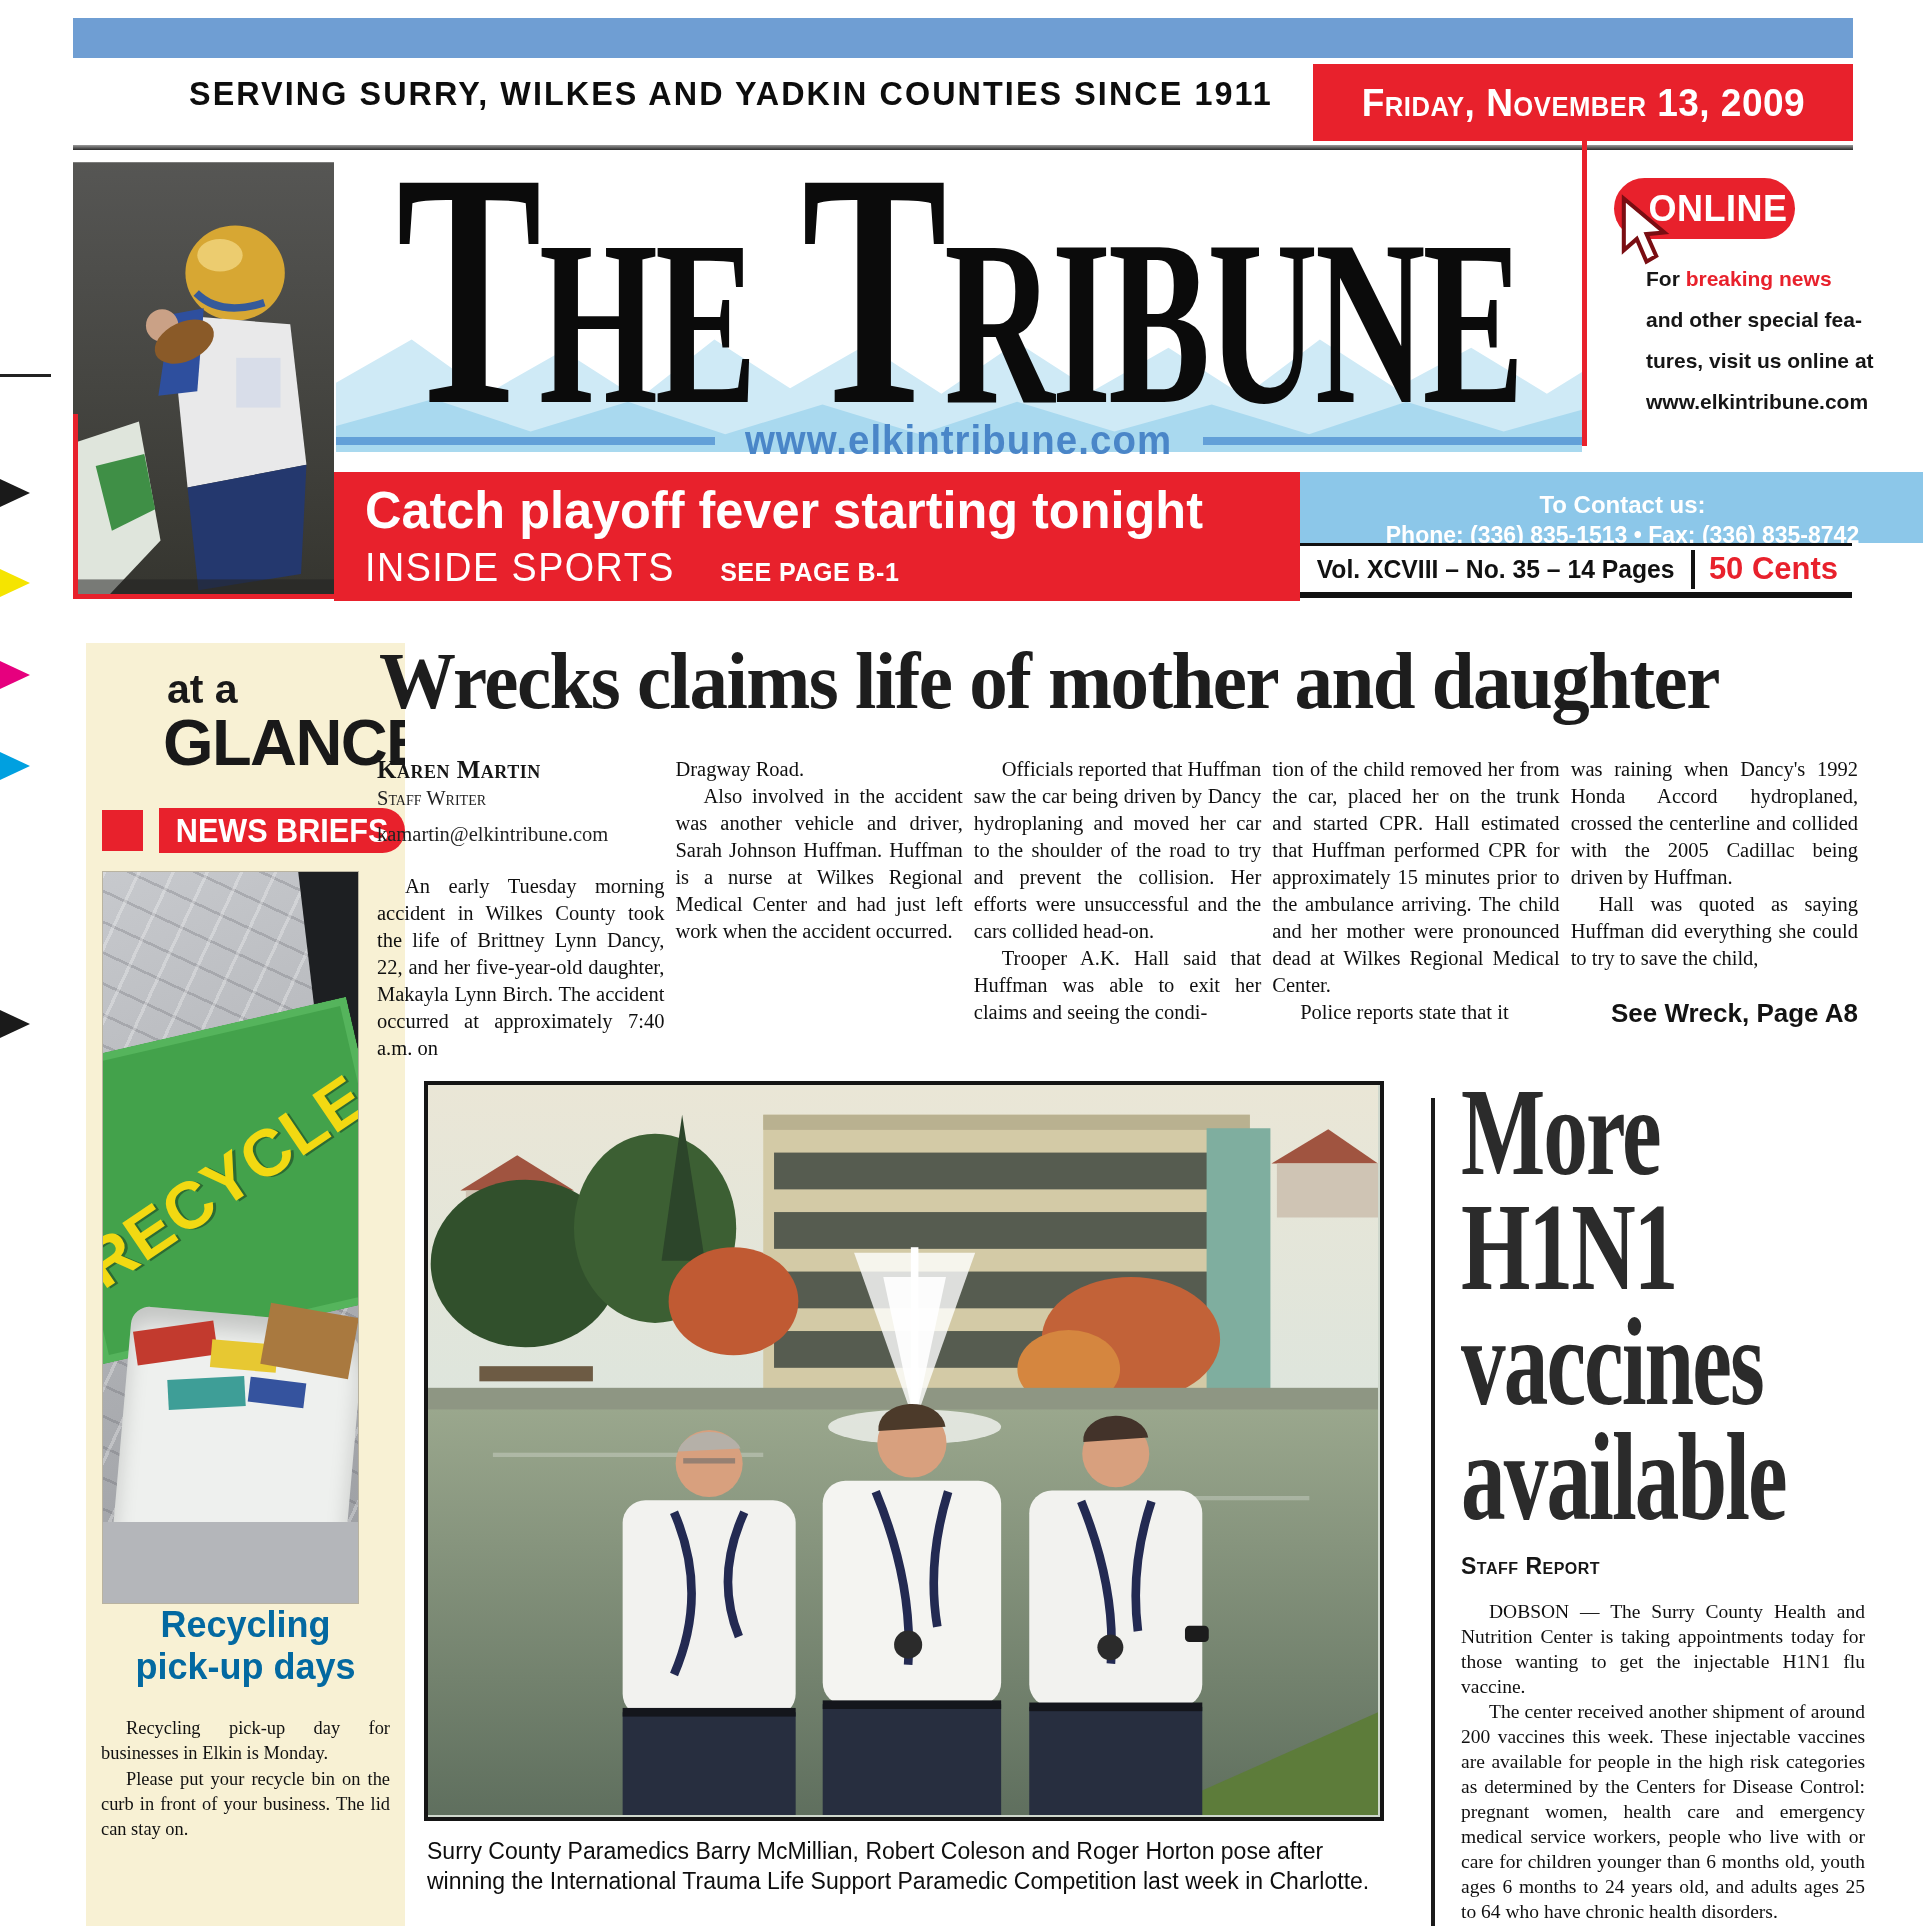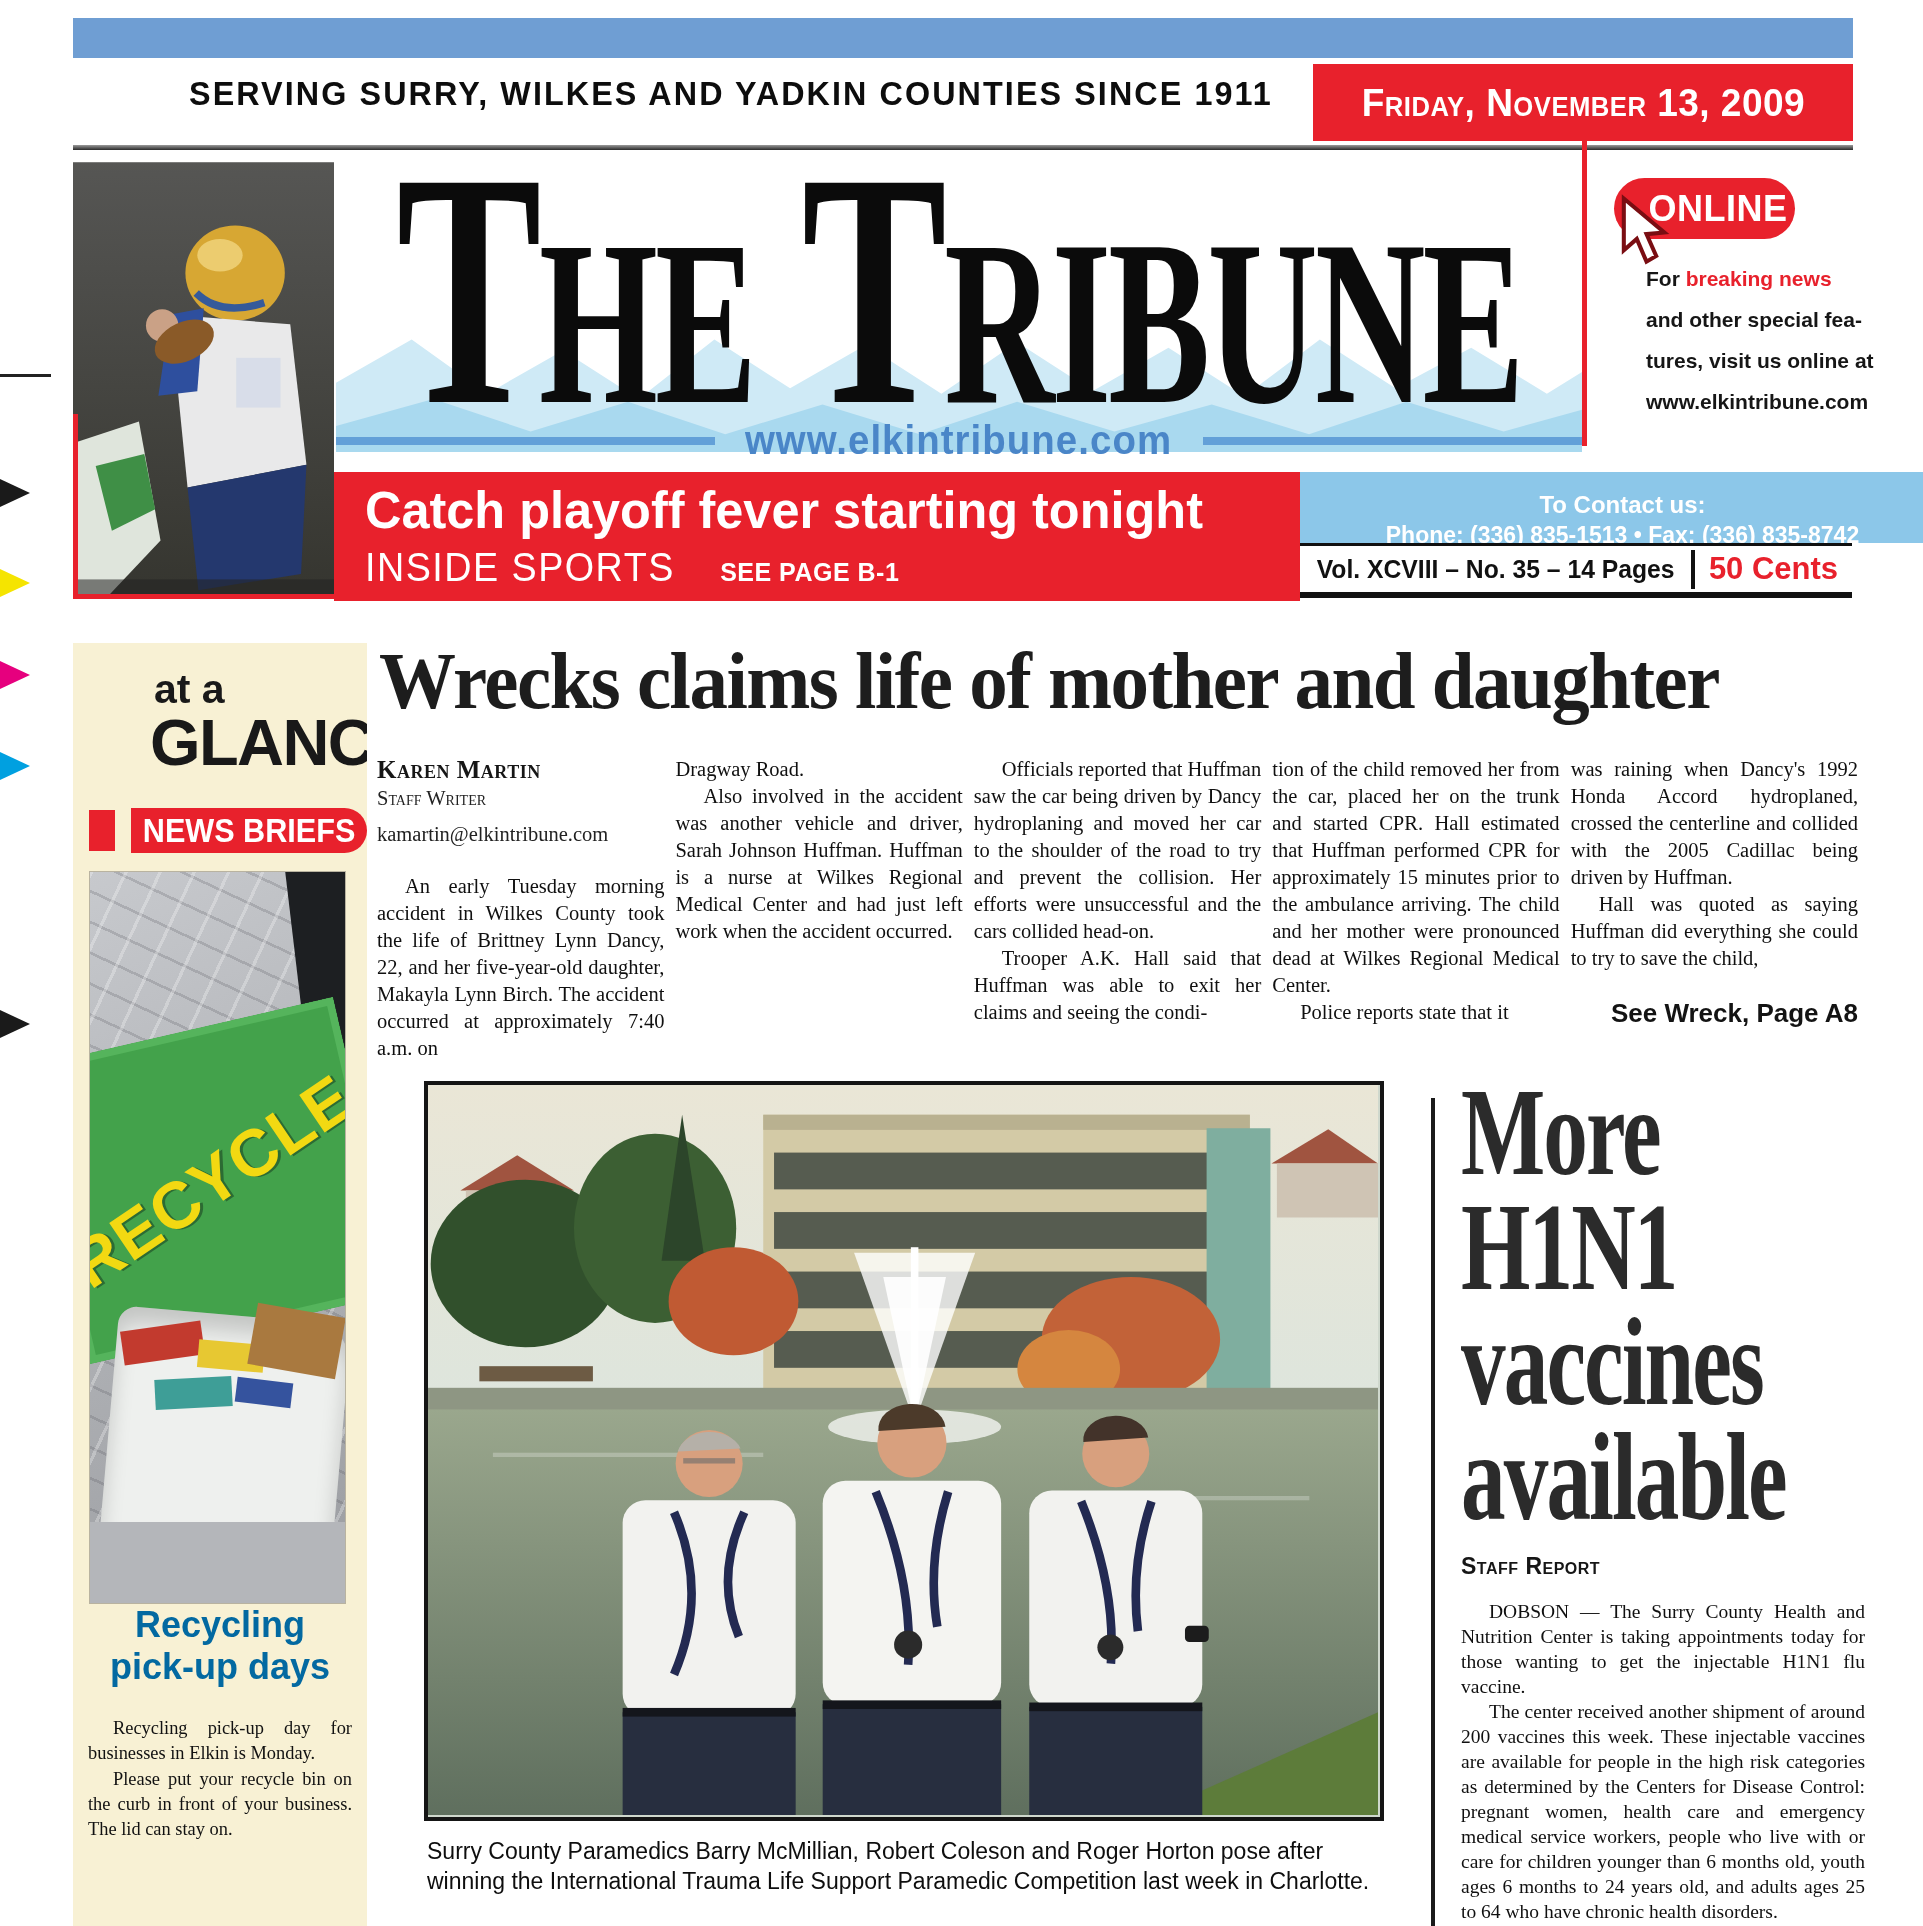--- a/index.html
+++ b/index.html
@@ -57,21 +57,21 @@
            box-sizing:border-box;padding:19px 15px 0 0;text-align:center;}
   .contact-label{font-weight:800;font-size:24px;}
   .contact-phone{font-weight:800;font-size:23px;margin-top:3.2px;white-space:nowrap;}
   .issue{left:1300px;top:543px;width:552px;height:55px;background:#fff;border-top:3.8px solid #111;
          border-bottom:6px solid #111;box-sizing:border-box;display:flex;align-items:center;}
   .issue-vol{flex:1;text-align:center;font-weight:700;font-size:26px;color:#111;transform:scaleX(.95);white-space:nowrap;}
   .issue-div{width:3.8px;height:39px;background:#111;}
   .issue-price{width:157px;text-align:center;font-weight:800;font-size:31px;color:#e8212c;white-space:nowrap;}
 
   
-  .sidebar{left:73px;top:643px;width:294px;height:1283px;background:#f8f1d4;overflow:hidden;}
+  .sidebar{left:86px;top:643px;width:319px;height:1283px;background:#f8f1d4;overflow:hidden;}
   .sb-kicker-top{margin:23px 0 0 81px;font-weight:800;font-size:41px;color:#191919;}
   .sb-kicker-main{margin:-7.6px 0 0 77px;font-weight:800;font-size:65px;letter-spacing:-1.6px;color:#191919;}
   .sb-briefs{margin:28px 0 0 16px;display:flex;align-items:center;gap:16px;}
   .nb-square{width:41px;height:41px;background:#e8212c;}
   .nb-banner{flex:1;height:45px;background:#e8212c;border-radius:0 24px 24px 0;display:flex;
              align-items:center;justify-content:center;}
   .nb-banner span{color:#fff;font-weight:800;font-size:34px;transform:scaleX(.9);white-space:nowrap;}
   .recycle{position:relative;margin:17.3px 0 0 16px;width:257px;height:733px;overflow:hidden;
            border:1.1px solid #b9b3a0;box-sizing:border-box;
            background:linear-gradient(155deg,#c7c9cd 0%,#b2b4b8 45%,#9b9da1 100%);}

